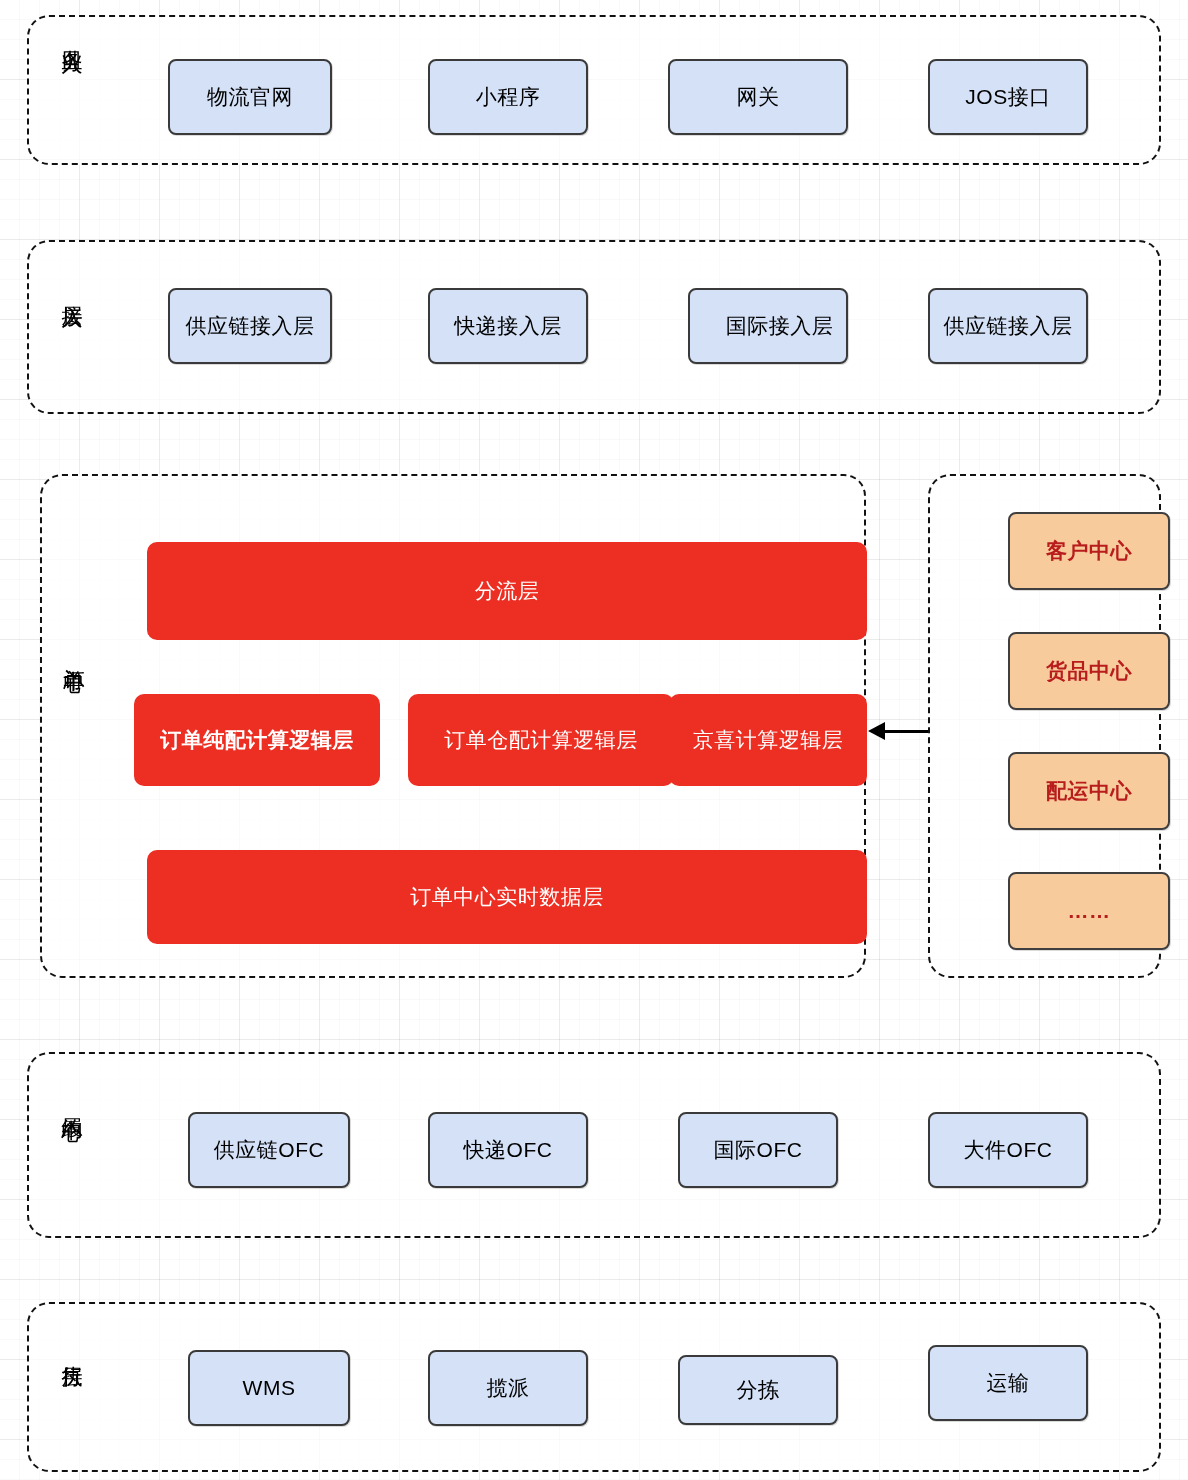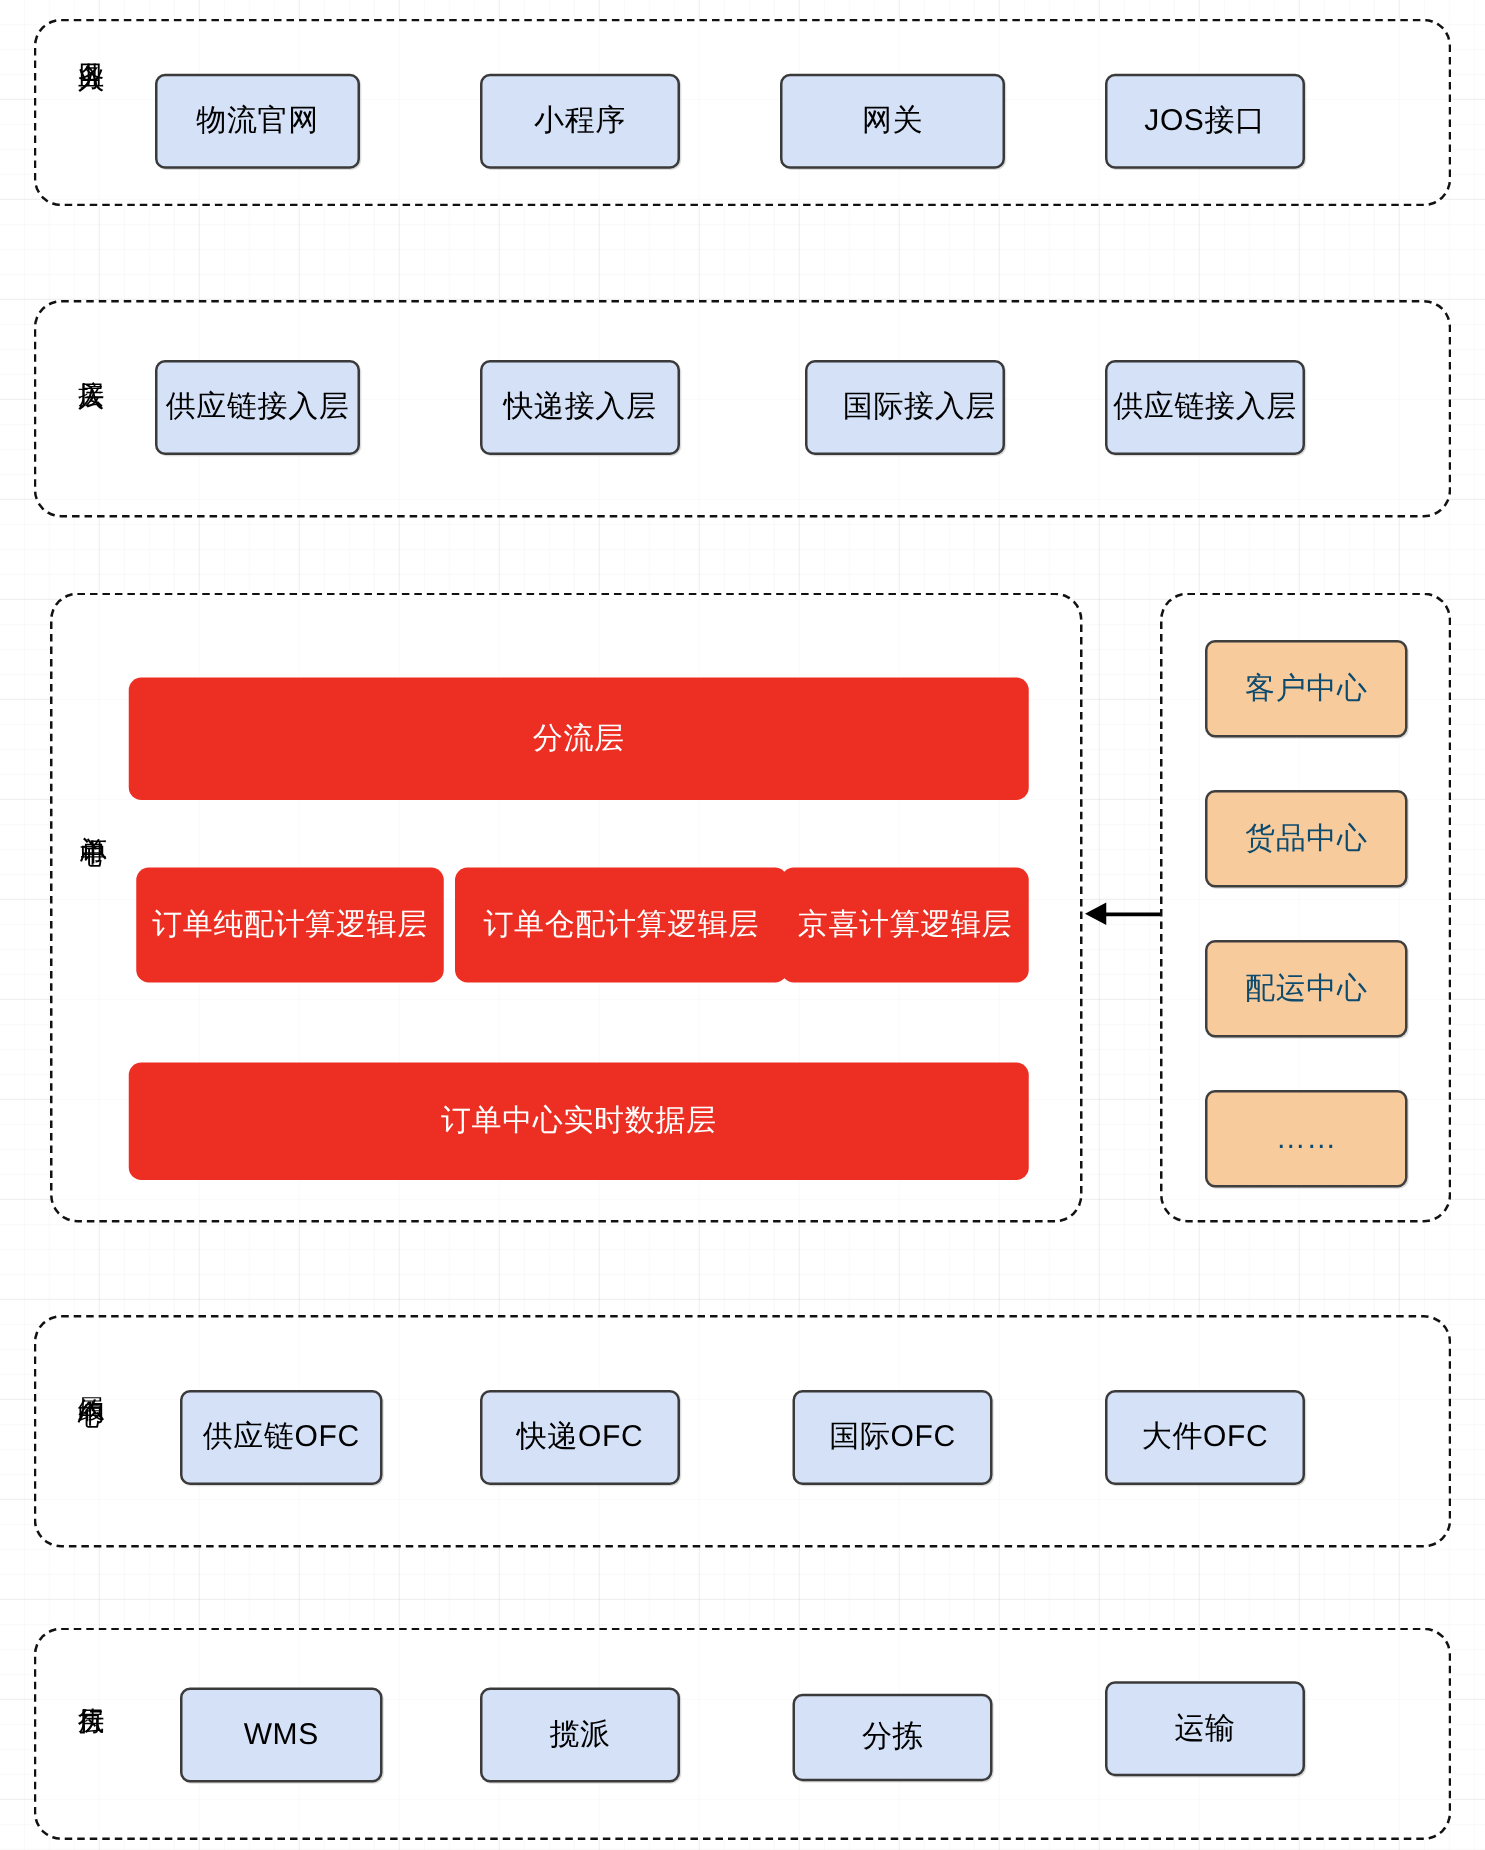--- a/index.html
+++ b/index.html
@@ -51,35 +51,37 @@
 
   
   .node {
     position: absolute;
     box-sizing: border-box;
     display: flex;
     align-items: center;
     justify-content: center;
     text-align: center;
     border-radius: 8px;
-    font-size: 24px;
+    font-size: 21px;
     line-height: 1.2;
     letter-spacing: 0.5px;
+    margin-left: 44px;
   }
   .node.blue {
     background: #d4e1f7;
     border: 2px solid #3a3a3a;
     color: #000000;
     box-shadow: 1px 1px 0 rgba(0,0,0,0.14);
   }
   .node.orange {
     background: #f7cb9c;
     border: 2px solid #3f3f3f;
-    color: #0c4a6e;
+    color: #b91c1c;
     box-shadow: 1px 1px 0 rgba(0,0,0,0.14);
+    font-weight: bold;
   }
   .node.red {
     background: #ed2f23;
     border: none;
     color: #ffffff;
     border-radius: 10px;
   }
 
   
   .arrow-line {
@@ -115,21 +117,21 @@
   <div class="node blue" style="left:124px; top:288px; width:164px; height:76px;">供应链接入层</div>
   <div class="node blue" style="left:384px; top:288px; width:160px; height:76px;">快递接入层</div>
   <div class="node blue" style="left:644px; top:288px; width:160px; height:76px;padding-left:23px;">国际接入层</div>
   <div class="node blue" style="left:884px; top:288px; width:160px; height:76px;">供应链接入层</div>
 
   <div class="group" style="left:40px; top:474px; width:826px; height:504px;"></div>
   <div class="vlabel" style="left:60px; top:652px;">订单中心</div>
 
   <div class="node red" style="left:103px; top:542px; width:720px; height:98px;">分流层</div>
 
-  <div class="node red" style="left:109px; top:694px; width:246px; height:92px;">订单纯配计算逻辑层</div>
+  <div class="node red" style="left:90px; top:694px; width:246px; height:92px;font-weight:bold;">订单纯配计算逻辑层</div>
   <div class="node red" style="left:364px; top:694px; width:266px; height:92px;">订单仓配计算逻辑层</div>
   <div class="node red" style="left:625px; top:694px; width:198px; height:92px;">京喜计算逻辑层</div>
 
   <div class="node red" style="left:103px; top:850px; width:720px; height:94px;">订单中心实时数据层</div>
 
   <div class="group" style="left:928px; top:474px; width:233px; height:504px;"></div>
 
   <div class="node orange" style="left:964px; top:512px; width:162px; height:78px;">客户中心</div>
   <div class="node orange" style="left:964px; top:632px; width:162px; height:78px;">货品中心</div>
   <div class="node orange" style="left:964px; top:752px; width:162px; height:78px;">配运中心</div>

